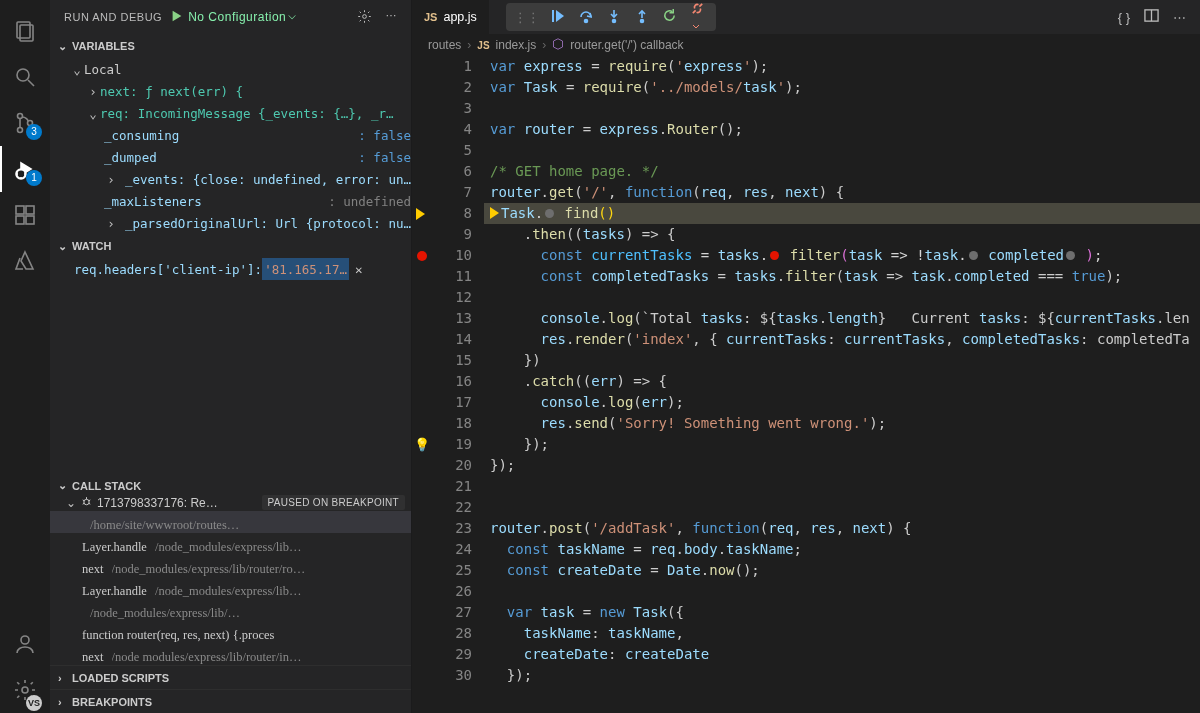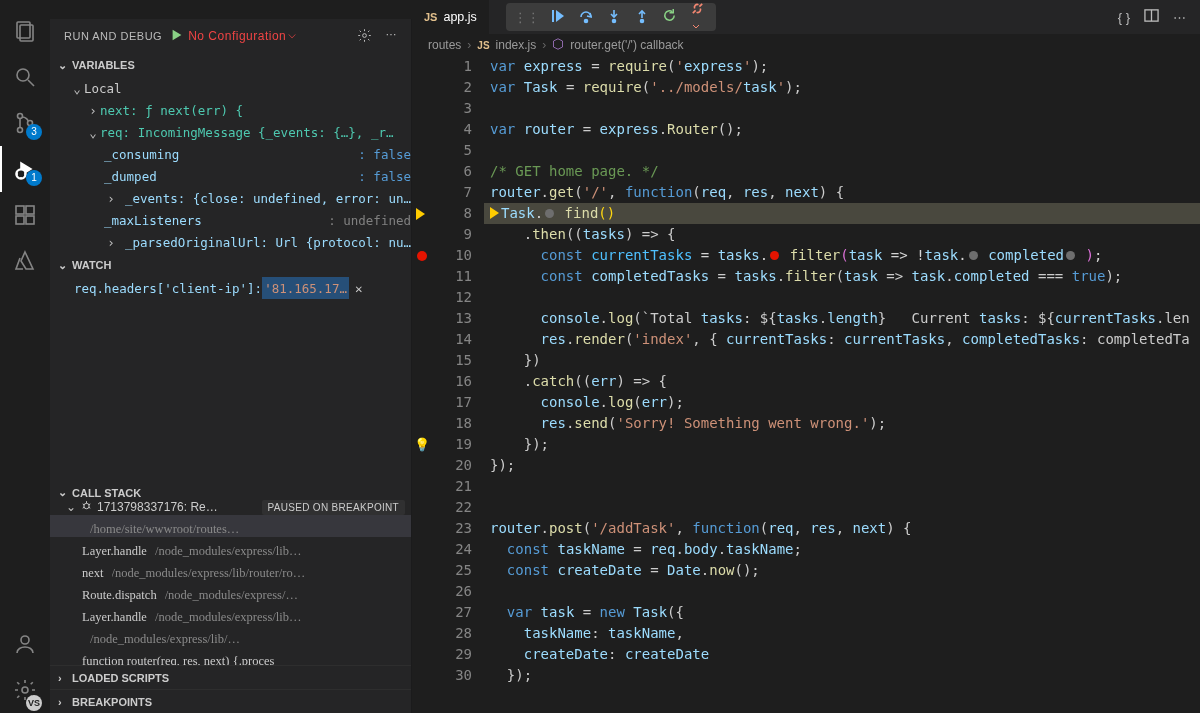--- a/index.html
+++ b/index.html
@@ -58,36 +58,35 @@
   }
 
   
   .sidebar {
     width: 362px;
     background: #252526;
     display: flex;
     flex-direction: column;
     color: #ccc;
     border-right: 1px solid #00000040;
-    margin-top: 19px;
   }
   .sidebar-header {
     height: 34px;
     display: flex;
     align-items: center;
     padding: 0 14px;
     color: #bbb;
     font-size: 11px;
     letter-spacing: .5px;
   }
   .sidebar-header .title { flex: 0 0 auto; }
   .config-select {
     background: transparent;
     border: none;
-    color: #ef4444;
+    color: #86efac;
     font-size: 12px;
     margin-left: 4px;
     flex: 1;
     display:flex; align-items:flex-start;
   }
   .config-select .chev { margin-left: 2px; font-size:10px; }
   .header-icons { display: flex; gap: 14px; color: #bbb; }
   .header-icons .play { color: #89d185; }
   
   .section-header {
@@ -414,24 +413,20 @@
           <span><anonymous></anonymous></span>
           <span class="path">/home/site/wwwroot/routes…</span>
         </div>
         <div class="frame">
           <span>Layer.handle</span>
           <span class="path">/node_modules/express/lib…</span>
         </div>
         <div class="frame">
           <span>next</span>
           <span class="path">/node_modules/express/lib/router/ro…</span>
-        </div>
-        <div class="frame">
-          <span>Route.dispatch</span>
-          <span class="path">/node_modules/express/…</span>
         </div>
         <div class="frame">
           <span>Layer.handle</span>
           <span class="path">/node_modules/express/lib…</span>
         </div>
         <div class="frame">
           <span><anonymous></anonymous></span>
           <span class="path">/node_modules/express/lib/…</span>
         </div>
         <div class="frame">

